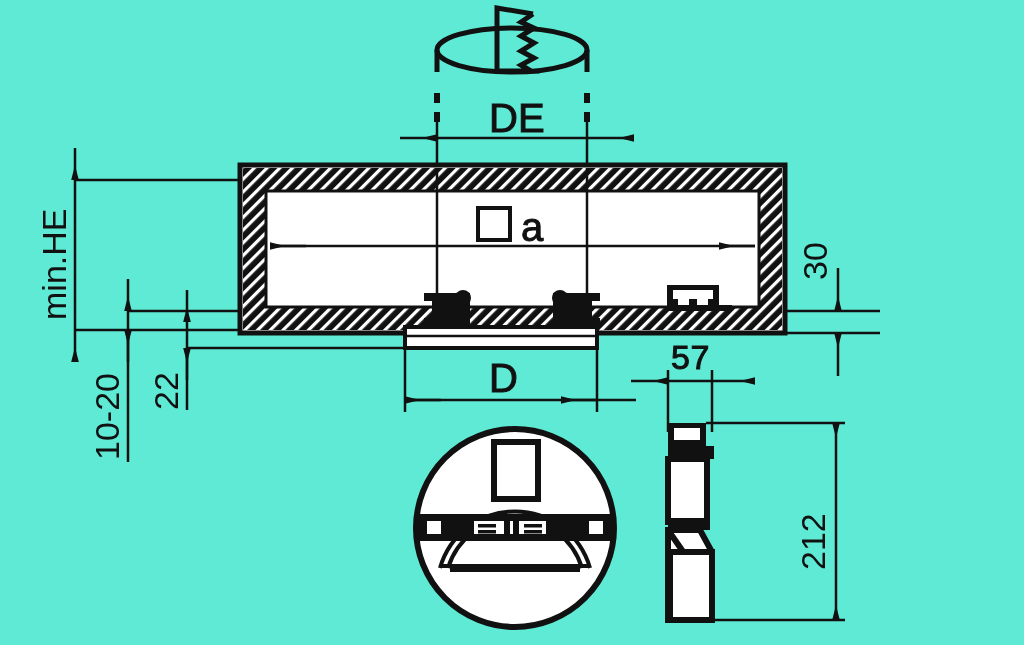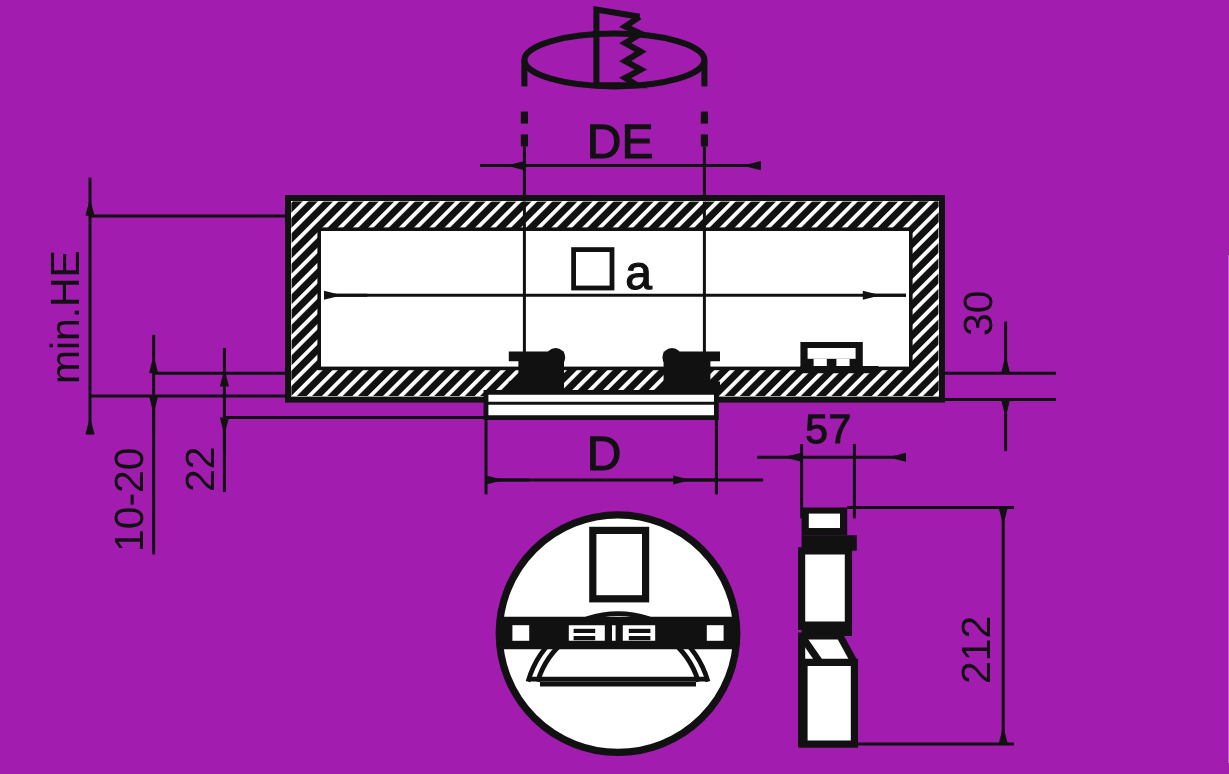--- a/index.html
+++ b/index.html
@@ -8,21 +8,21 @@
     padding: 0;
     background: #ffffff;
   }
   body {
     font-family: "Liberation Sans", sans-serif;
   }
   #stage {
     position: relative;
     width: 1024px;
     height: 645px;
-    background: #a21caf;
+    background: #5eead4;
     overflow: hidden;
   }
   #drawing {
     position: absolute;
     left: 0;
     top: 0;
     width: 1024px;
     height: 645px;
   }
   .dim-text {

